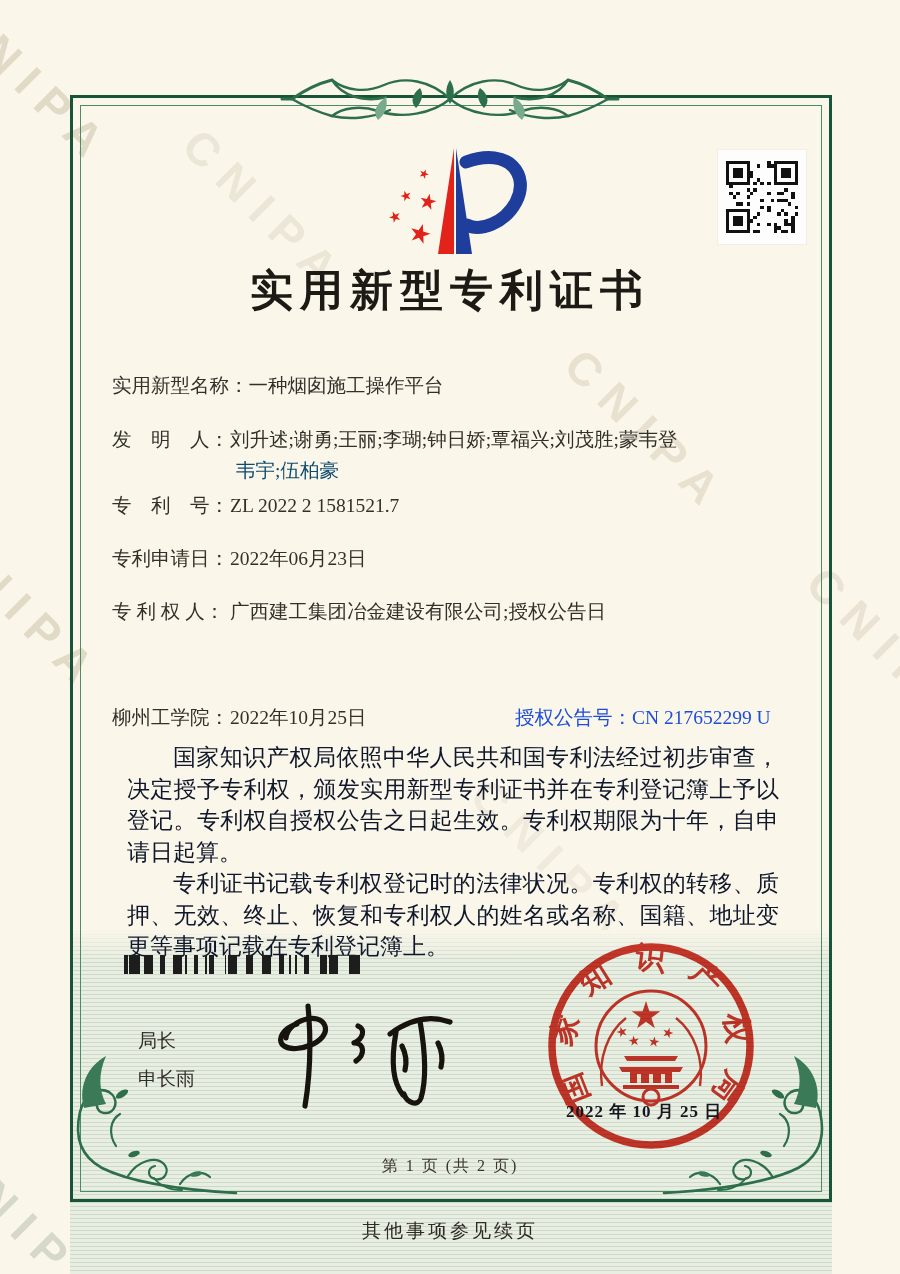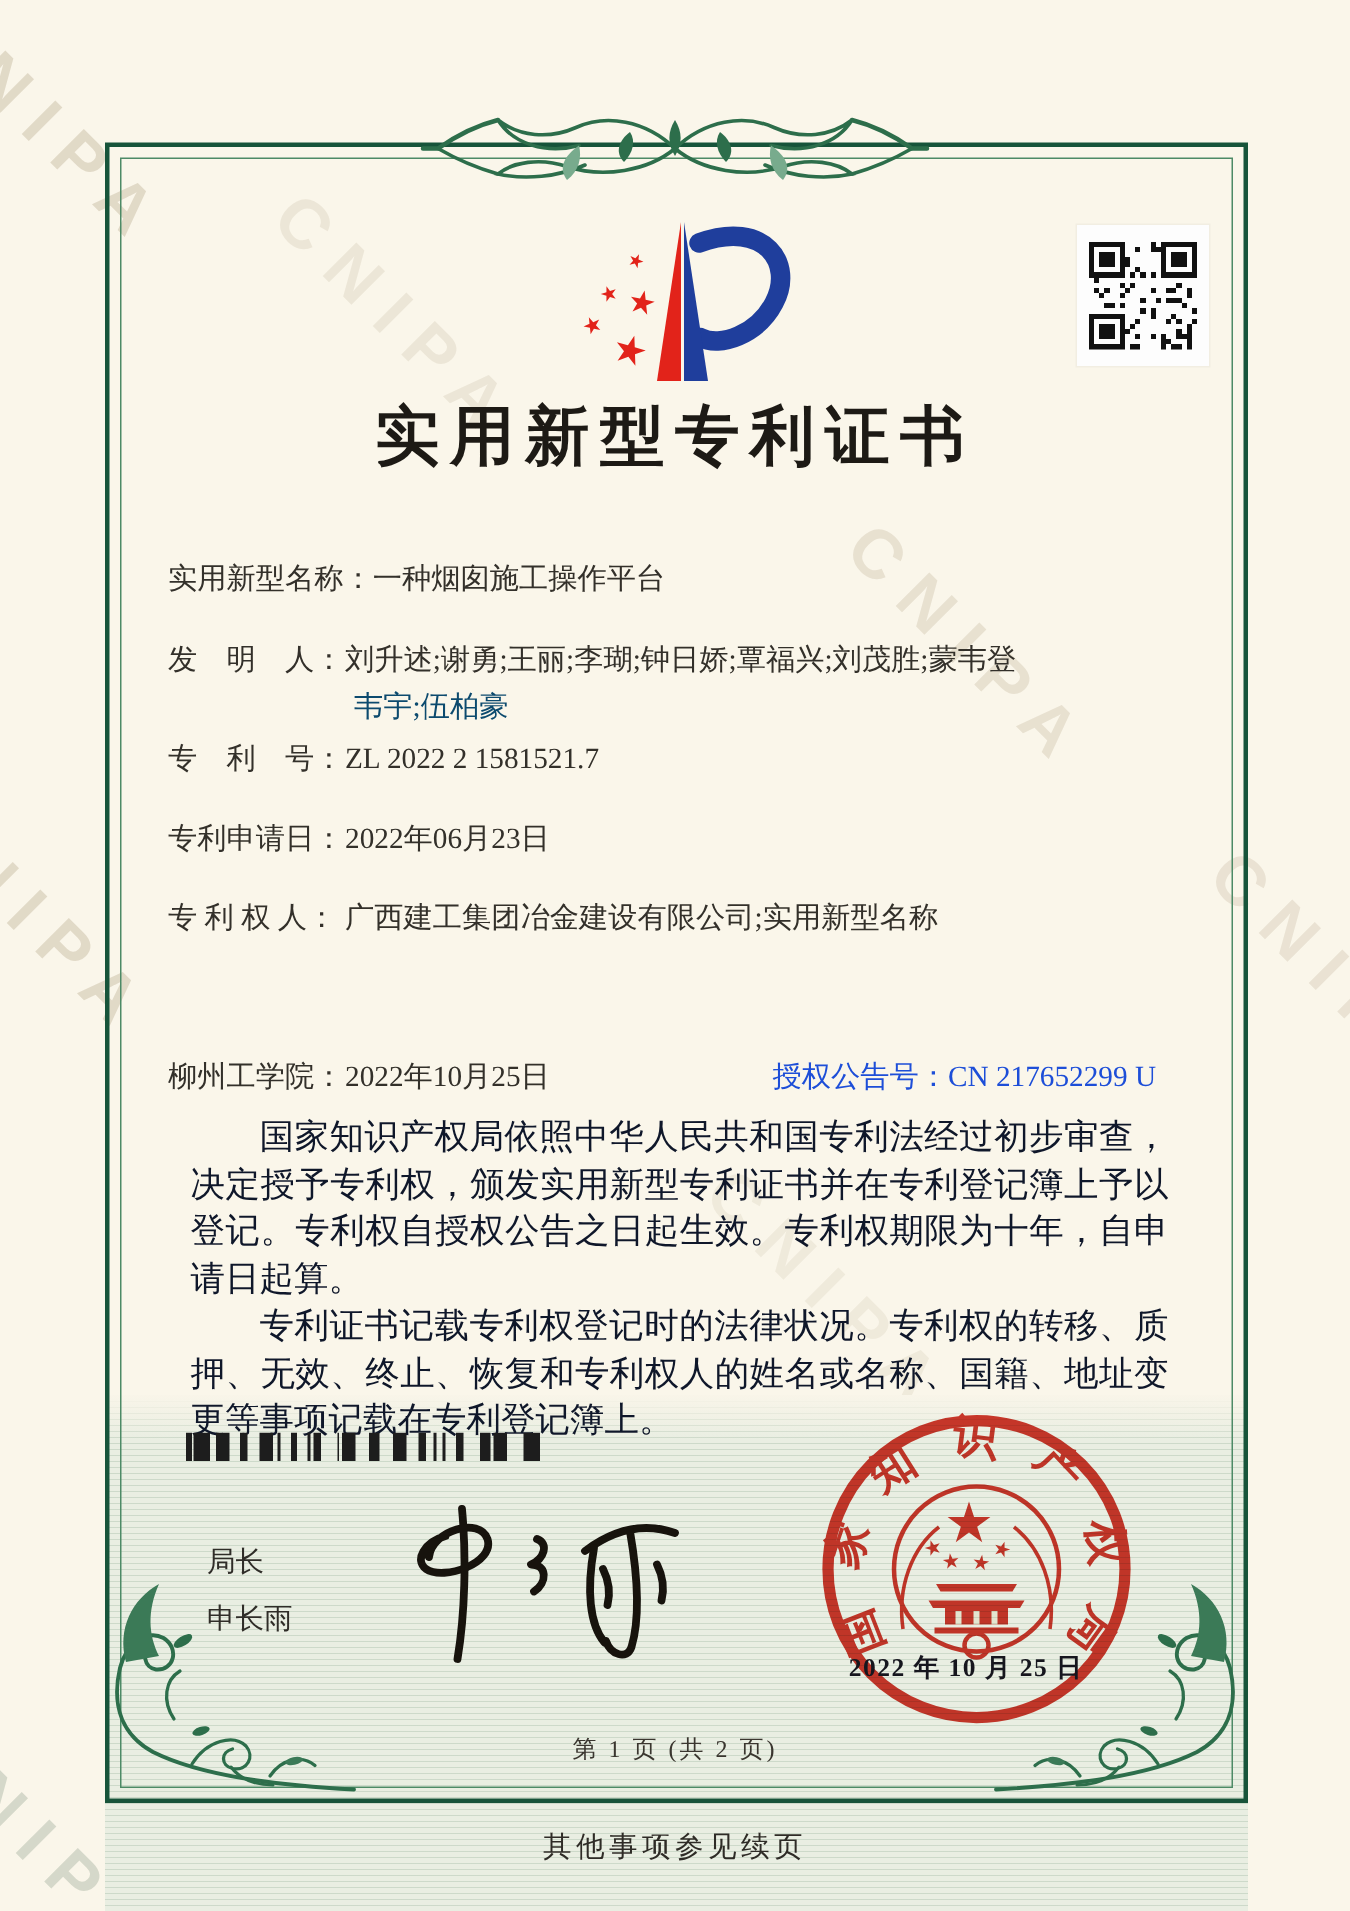--- a/index.html
+++ b/index.html
@@ -325,21 +325,21 @@
     <span class="lab">发　明　人：</span><span>刘升述;谢勇;王丽;李瑚;钟日娇;覃福兴;刘茂胜;蒙韦登</span>
   </div>
   <div class="cont-line" style="top:457px">韦宇;伍柏豪</div>
   <div class="row" style="top:492px">
     <span class="lab">专　利　号：</span><span>ZL 2022 2 1581521.7</span>
   </div>
   <div class="row" style="top:545px">
     <span class="lab">专利申请日：</span><span>2022年06月23日</span>
   </div>
   <div class="row" style="top:598px">
-    <span class="lab">专 利 权 人：</span><span>广西建工集团冶金建设有限公司;实用新型名称</span>
+    <span class="lab">专 利 权 人：</span><span>广西建工集团冶金建设有限公司;授权公告日</span>
   </div>
   <div class="row" style="top:704px">
     <span class="lab">柳州工学院：</span><span>2022年10月25日</span>
   </div>
   <div class="grantno" style="top:704px">
     <span>授权公告号：</span><span>CN 217652299 U</span>
   </div>
 
   <div class="paras">
     <p>国家知识产权局依照中华人民共和国专利法经过初步审查，决定授予专利权，颁发实用新型专利证书并在专利登记簿上予以登记。专利权自授权公告之日起生效。专利权期限为十年，自申请日起算。</p>

